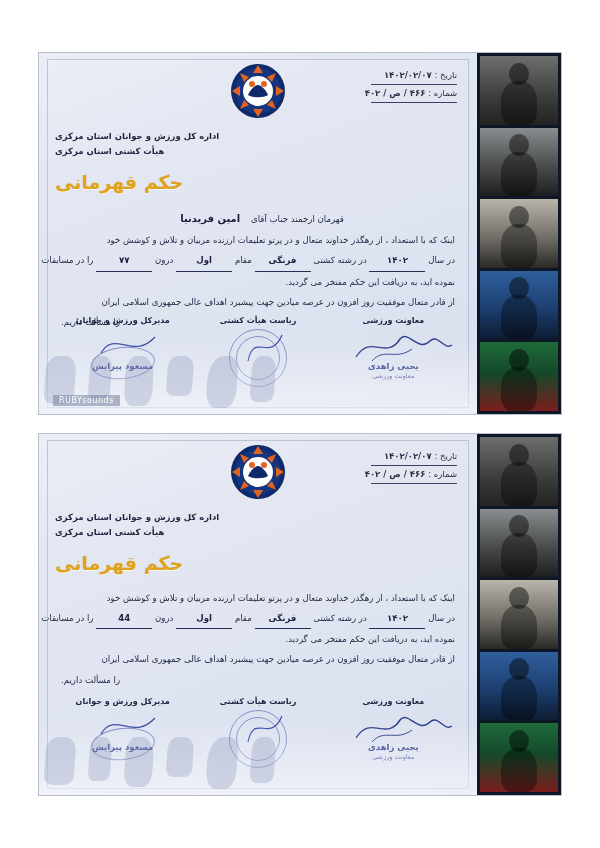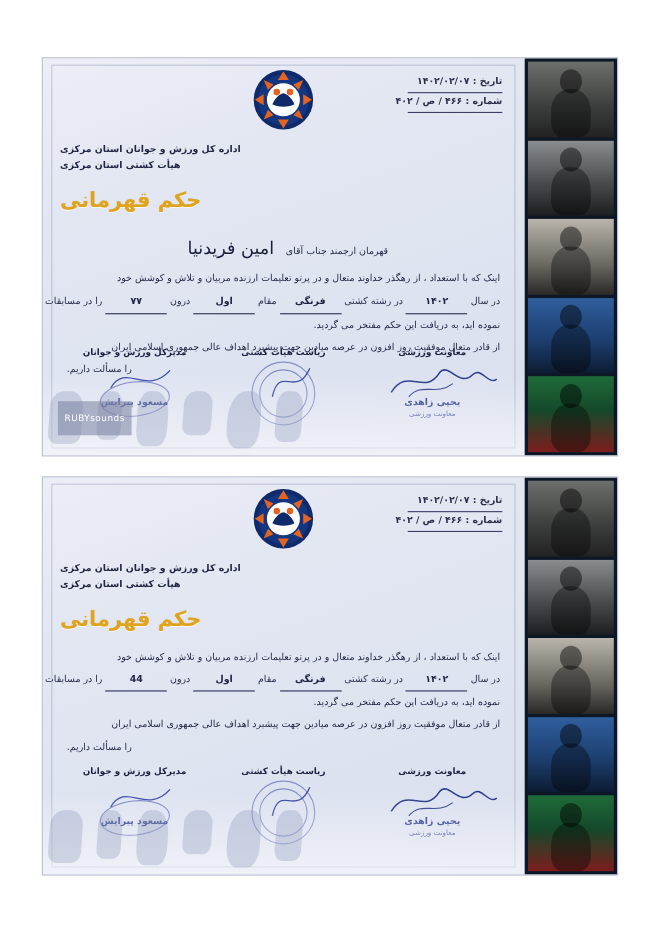--- a/index.html
+++ b/index.html
@@ -87,21 +87,21 @@
     position: absolute;
     top: 14px;
     right: 20px;
     text-align: right;
     font-size: 8.5px;
     color: #2c2f4a;
     line-height: 1.9;
     letter-spacing: .2px;
   }
   .meta .row { white-space: nowrap; }
-  .meta .label { display: inline-block; font-weight: bold; }
+  .meta .label { display: inline-block; }
   .meta .value { display: inline-block; margin-left: 4px; font-weight: bold; }
   .meta .underline {
     display: block;
     height: 1px;
     background: #3a3f63;
     margin-top: 1px;
     width: 86px;
     margin-right: 0;
   }
 
@@ -153,22 +153,22 @@
   .line.center { text-align: center; white-space: normal; }
   .nm {
     display: inline-block;
     min-width: 46px;
     text-align: center;
     border-bottom: 1px solid #2a2f52;
     font-weight: bold;
     padding: 0 5px;
   }
   .athlete {
-    font-size: 16px;
-    font-weight: normal;
+    font-size: 10px;
+    font-weight: bold;
     color: #191d38;
     padding: 0 8px;
   }
 
   
   .sigs {
     position: absolute;
     left: 16px; right: 16px;
     bottom: 34px;
     display: flex;
@@ -225,25 +225,25 @@
     color: #3a4aa8;
     display: flex;
     align-items: center;
     justify-content: center;
   }
 
   
   .brand {
     position: absolute;
     left: 14px;
-    bottom: 18px;
+    bottom: 8px;
     font-size: 8px;
     color: #ffffff;
     background: rgba(120,130,160,.55);
-    padding: 11px 6px;
+    padding: 1px 6px;
     letter-spacing: .5px;
     direction: ltr;
     margin-top: 10px;
   }
 
   
   .strip {
     width: 84px;
     flex: 0 0 84px;
     display: flex;

